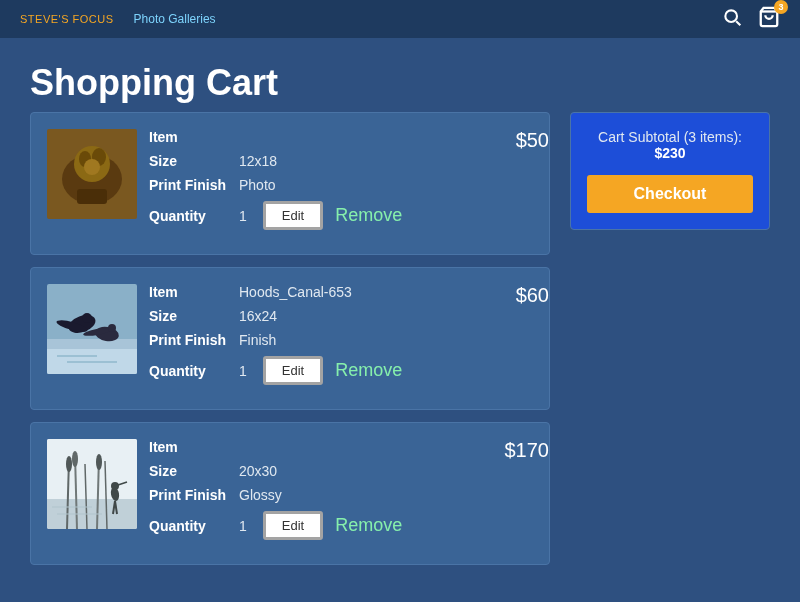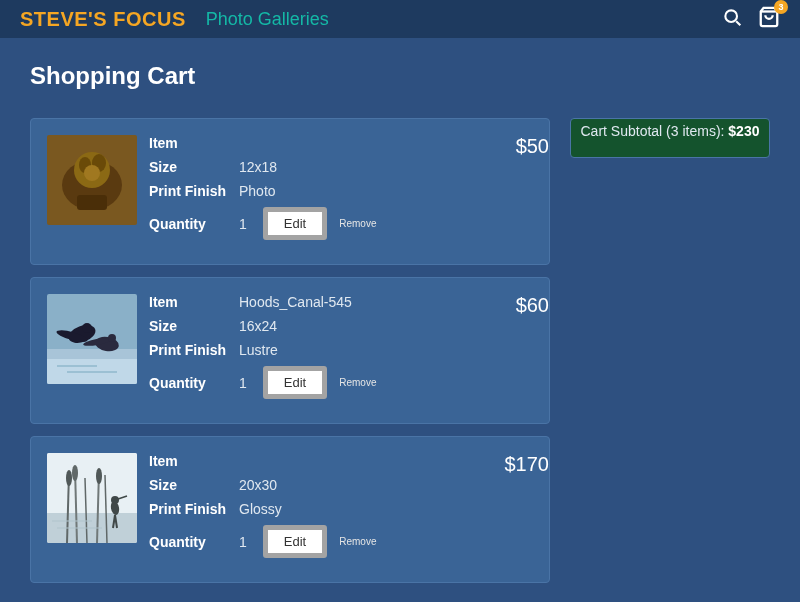--- a/index.html
+++ b/index.html
@@ -19,31 +19,31 @@
       padding: 0 20px;
       height: 38px;
       justify-content: space-between;
     }
     .header-left {
       display: flex;
       align-items: center;
       gap: 20px;
     }
     .logo {
-      font-size: 20px;
-      font-weight: bold;
+      font-size: 11px;
+      font-weight: normal;
       color: #fff;
       letter-spacing: 0.5px;
     }
     .logo span {
       color: #f5a623;
     }
     .nav-link {
-      color: #14b8a6;
-      font-size: 18px;
+      color: #7dd3fc;
+      font-size: 12px;
       text-decoration: none;
     }
     .header-icons {
       display: flex;
       align-items: center;
       gap: 16px;
     }
     .header-icon {
       color: #fff;
       font-size: 18px;
@@ -64,24 +64,24 @@
       display: flex;
       align-items: center;
       justify-content: center;
     }
 
     
     main {
       padding: 24px 30px;
     }
     .page-title {
-      font-size: 24px;
+      font-size: 36px;
       font-weight: bold;
       color: #fff;
-      margin-bottom: 28px;
+      margin-bottom: 8px;
     }
 
     .content-area {
       display: flex;
       gap: 20px;
       align-items: flex-start;
     }
 
     
     .cart-items {
@@ -132,44 +132,44 @@
 
     .item-actions {
       display: flex;
       align-items: center;
       gap: 12px;
     }
 
     .btn-edit {
       background-color: #fff;
       color: #333;
-      border: 5px solid #a3a3a3;
+      border: 3px solid #a3a3a3;
       padding: 4px 16px;
       font-size: 13px;
       cursor: pointer;
       border-radius: 3px;
     }
 
     .btn-remove {
       background-color: transparent;
-      color: #e5e5e5;
+      color: #86efac;
       border: none;
-      font-size: 10px;
+      font-size: 18px;
       cursor: pointer;
       padding: 4px 0;
     }
 
     
     .cart-sidebar {
       width: 200px;
       flex-shrink: 0;
-      background-color: #14532d;
+      background-color: #1d4ed8;
       border: 1px solid #4a74a6;
       border-radius: 4px;
-      padding: 4px;
+      padding: 16px;
       text-align: center;
     }
 
     .cart-subtotal {
       font-size: 14px;
       margin-bottom: 14px;
       color: #e0e8f0;
     }
     .cart-subtotal strong {
       color: #fff;
@@ -282,29 +282,29 @@
             <ellipse cx="50" cy="48" rx="14" ry="3" fill="#2a2a3e" transform="rotate(-10, 50, 48)"></ellipse>
             <circle cx="65" cy="44" r="4" fill="#2a2a3e"></circle>
 
             <line x1="10" y1="72" x2="50" y2="72" stroke="#90b8cc" stroke-width="1.5"></line>
             <line x1="20" y1="78" x2="70" y2="78" stroke="#90b8cc" stroke-width="1.5"></line>
           </svg>
         </div>
         <div class="item-details">
           <div class="item-row">
             <span class="label">Item</span>
-            <span class="value">Hoods_Canal-545</span>
+            <span class="value">Hoods_Canal-653</span>
           </div>
           <div class="item-row">
             <span class="label">Size</span>
             <span class="value">16x24</span>
           </div>
           <div class="item-row">
             <span class="label">Print Finish</span>
-            <span class="value">Lustre</span>
+            <span class="value">Finish</span>
           </div>
           <div class="item-row">
             <span class="label">Quantity</span>
             <span class="value">1</span>
             <div class="item-actions" style="margin-left:16px;">
               <button class="btn-edit">Edit</button>
               <button class="btn-remove">Remove</button>
             </div>
           </div>
         </div>
@@ -363,15 +363,16 @@
         </div>
         <div class="item-price">$170</div>
       </div>
 
     </div>
 
     <div class="cart-sidebar">
       <div class="cart-subtotal">
         <span>Cart Subtotal (3 items):</span> <strong>$230</strong>
       </div>
+      <button class="btn-checkout">Checkout</button>
     </div>
   </div>
 </main>
 
 </body></html>

